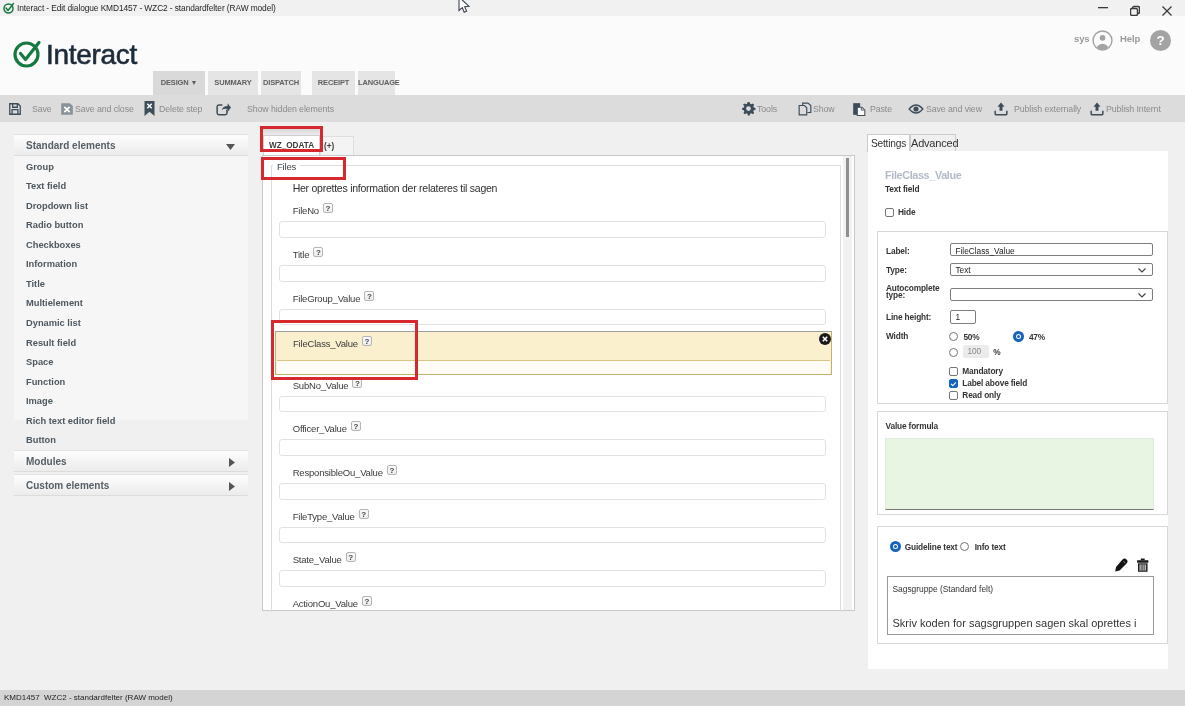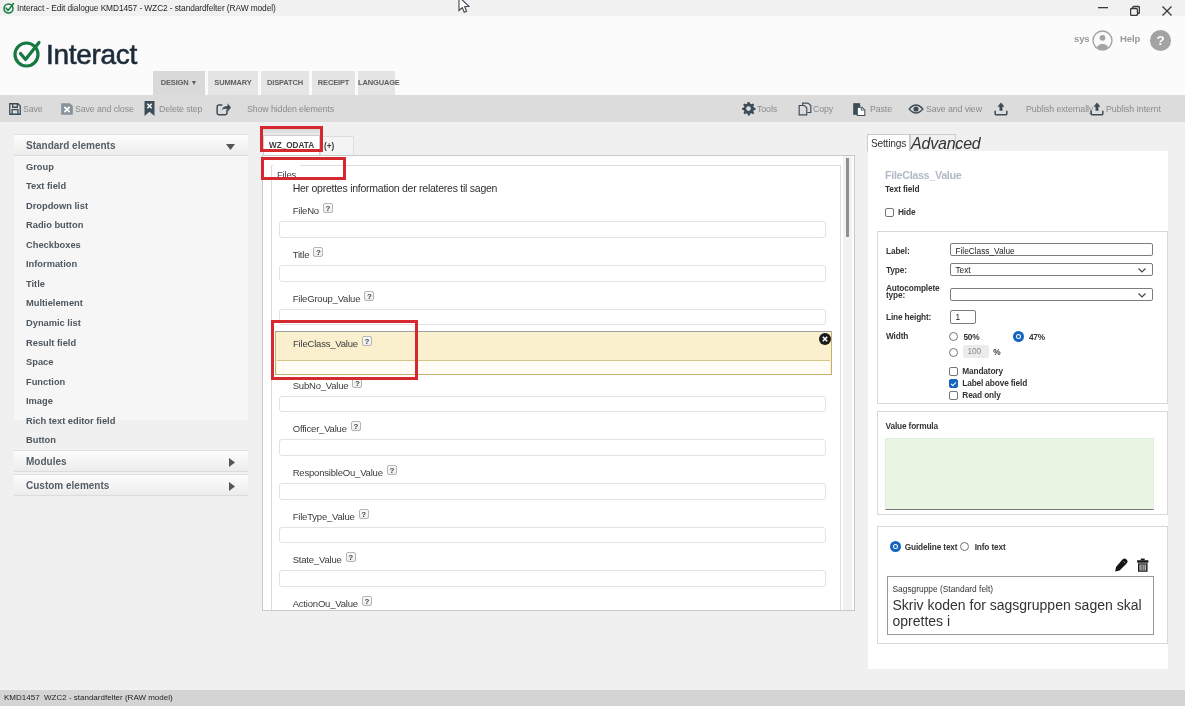--- a/index.html
+++ b/index.html
@@ -35,37 +35,37 @@
   .sb-item { position:absolute; left:12px; font-size:9.3px; font-weight:700; color:#4d575f; }
   .sb-arr { position:absolute; right:13px; }
 
   
   #ctab1 { left:263px; top:135px; width:57px; height:21px; background:#fff; border:1px solid #cfcfcf; border-bottom:none;
            font-size:8.2px; font-weight:700; color:#3c3c3c; text-align:center; line-height:20px; }
   #ctab2 { left:320px; top:136px; width:34px; height:20px; background:#f4f4f4; border:1px solid #dedede; border-bottom:none;
            font-size:8.2px; font-weight:700; color:#3c3c3c; line-height:19px; padding-left:3px; }
   #cpanel { left:262px; top:155px; width:593px; height:456px; background:#fff; border:1px solid #c9c9c9; }
   #fieldset { position:absolute; left:8px; top:9px; width:570px; height:447px; border:1px solid #dcdcdc; border-bottom:none; }
-  #fslegend { position:absolute; left:10px; top:4.5px; background:#fff; padding:8px 4px; font-size:9.5px; letter-spacing:-0.2px; color:#3e464e; }
+  #fslegend { position:absolute; left:10px; top:4.5px; background:#fff; padding:0 4px; font-size:9.5px; letter-spacing:-0.2px; color:#3e464e; }
   .flabel { position:absolute; left:29.7px; font-size:9.5px; letter-spacing:-0.2px; color:#3a3a3a; white-space:nowrap; }
   .qbox { display:inline-block; width:10px; height:10px; border:1px solid #b5b5b5; border-radius:2px;
           background:linear-gradient(#fafafa,#ededed); color:#444; font-size:8px; font-weight:700;
           text-align:center; line-height:10px; vertical-align:3px; margin-left:4px; }
   .finput { position:absolute; left:15.9px; width:547.6px; height:16.5px; background:#fff; border:1px solid #dfe3e3; border-radius:3px; }
   #yellowrow { position:absolute; left:12px; top:175px; width:557px; height:43.5px; background:#faf0cd; border:1px solid #c3b172; border-top-color:#9aa0a4; }
   #closex { position:absolute; right:0.5px; top:1px; }
 
   
   .redrect { position:absolute; border:3px solid #d5292f; background:transparent; z-index:50; }
 
   
   #rtabs1 { left:867px; top:134px; width:43px; height:18px; background:#fff; border:1px solid #ccc; border-bottom:none;
             font-size:10.2px; color:#333; text-align:center; line-height:17px; letter-spacing:-0.2px; }
   #rtabs2 { left:910px; top:134px; width:46px; height:18px; background:#f0f0f0; border:1px solid #ccc; border-bottom:none;
-            font-size:16px; color:#333; text-align:center; line-height:17px; letter-spacing:-0.2px;font-style:italic; }
+            font-size:11px; color:#333; text-align:center; line-height:17px; letter-spacing:-0.2px; }
   #rpanel { left:868px; top:151px; width:300px; height:518px; background:#fff; }
   .rp-box { position:absolute; left:9px; width:291px; border:1px solid #d8d8d8; background:#fff; }
   .rlabel { position:absolute; font-size:8.3px; font-weight:700; color:#333; letter-spacing:-0.15px; }
   .rinput { position:absolute; border:1px solid #7d7d7d; border-radius:2px; background:#fff; font-size:8.3px; color:#222; }
   .cb { position:absolute; width:9px; height:9px; border:1px solid #757575; border-radius:2px; background:#fff; }
   .cb.checked { background:#1464c0; border-color:#1464c0; }
   .radio { position:absolute; width:9px; height:9px; border:1px solid #757575; border-radius:50%; background:#fff; }
   .radio.sel { border:3px solid #1464c0; width:11px; height:11px; }
   .radio.sel::after { content:""; position:absolute; left:1px; top:1px; width:3px; height:3px; border-radius:50%; background:#1464c0; }
   .cb.checked::after { content:""; position:absolute; left:1.5px; top:2px; width:4px; height:2px; border-left:1.4px solid #fff; border-bottom:1.4px solid #fff; transform:rotate(-45deg); }
@@ -112,30 +112,30 @@
   <path d="M5.5 19 Q12 12.5 18.5 19 L17 21 Q12 23.5 7 21 Z" fill="#a3a3a3"></path>
 </svg>
 <div class="abs hdr-gray" style="left:1120px;top:33px">Help</div>
 <svg class="abs" style="left:1149px;top:29px" width="23" height="23" viewBox="0 0 24 24">
   <circle cx="12" cy="12" r="11" fill="#a3a3a3"></circle>
   <text x="12" y="17" font-size="14" font-weight="bold" fill="#fff" text-anchor="middle" font-family="Liberation Sans">?</text>
 </svg>
 
 <div class="rtab active" style="left:153px;width:52px;">DESIGN <span style="font-size:7px;">▼</span></div>
 <div class="rtab" style="left:208px;width:50px;">SUMMARY</div>
-<div class="rtab" style="left:261px;width:48px;">DISPATCH</div>
+<div class="rtab" style="left:261px;width:40px;">DISPATCH</div>
 <div class="rtab" style="left:312px;width:43px;">RECEIPT</div>
 <div class="rtab" style="left:358px;width:37px;">LANGUAGE</div>
 
 <div class="abs" id="toolbar">
   <div class="tbitem" style="left:8px">
     <svg width="14" height="14" viewBox="0 0 24 24">
         <path d="M3 3 h14 l4 4 v14 H3 z M8 3 v6 h8 V3 M7 21 v-8 h10 v8" fill="none" stroke="#3c4c58" stroke-width="2.2"></path>
       </svg>
-    <span style="margin-left:1px">Save</span>
+    <span style="margin-left:10px">Save</span>
   </div>
   <div class="tbitem" style="left:60px">
     <svg width="14" height="14" viewBox="0 0 24 24">
         <path d="M2 2 h15 l5 5 v15 H2 z" fill="#87929a"></path>
         <path d="M7.5 8.5 l9 9 M16.5 8.5 l-9 9" stroke="#fff" stroke-width="3.2"></path>
       </svg>
     <span style="margin-left:1px">Save and close</span>
   </div>
   <div class="tbitem" style="left:143px">
     <svg width="13" height="15" viewBox="0 0 20 24">
@@ -155,21 +155,21 @@
     <svg width="15" height="15" viewBox="0 0 24 24">
         <path fill="#3c4c58" d="M12 1.5l2 .3.7 2.7 1.9.8 2.4-1.4 2.1 2.1-1.4 2.4.8 1.9 2.7.7v3l-2.7.7-.8 1.9 1.4 2.4-2.1 2.1-2.4-1.4-1.9.8-.7 2.7h-3l-.7-2.7-1.9-.8-2.4 1.4-2.1-2.1 1.4-2.4-.8-1.9-2.7-.7v-3l2.7-.7.8-1.9L3.3 6l2.1-2.1 2.4 1.4 1.9-.8.7-2.7zM12 8.2a3.8 3.8 0 1 0 0 7.6 3.8 3.8 0 0 0 0-7.6z"></path>
       </svg>
     <span style="margin-left:1px">Tools</span>
   </div>
   <div class="tbitem" style="left:798px">
     <svg width="14" height="14" viewBox="0 0 24 24">
         <path d="M8 6 V2 h9 l5 4 v12 h-6" fill="none" stroke="#3c4c58" stroke-width="2"></path>
         <path d="M2 6 h9 l4 4 v12 H2 z" fill="none" stroke="#3c4c58" stroke-width="2"></path>
       </svg>
-    <span style="margin-left:1px">Copy</span>
+    <span style="margin-left:1px">Show</span>
   </div>
   <div class="tbitem" style="left:852px">
     <svg width="14" height="14" viewBox="0 0 24 24">
         <path d="M2 2 h12 v20 H2 z" fill="#3c4c58"></path>
         <path d="M9 9 h8 l5 5 v9 H9 z" fill="#fff" stroke="#3c4c58" stroke-width="1.8"></path>
         <path d="M16 10 v4 h4" fill="none" stroke="#3c4c58" stroke-width="1.5"></path>
       </svg>
     <span style="margin-left:4px">Paste</span>
   </div>
   <div class="tbitem" style="left:908px">
@@ -177,21 +177,21 @@
         <path d="M2 10 Q14 -4 26 10 Q14 24 2 10 z" fill="none" stroke="#3c4c58" stroke-width="2.2"></path>
         <circle cx="14" cy="10" r="4.5" fill="#3c4c58"></circle>
       </svg>
     <span style="margin-left:2px">Save and view</span>
   </div>
   <div class="tbitem" style="left:994px">
     <svg width="14" height="14" viewBox="0 0 24 24">
         <path d="M12 1 l6 7 h-3.5 v7 h-5 v-7 H6 z" fill="#3c4c58"></path>
         <path d="M2 15 v5 a2 2 0 0 0 2 2 h16 a2 2 0 0 0 2 -2 v-5" fill="none" stroke="#3c4c58" stroke-width="2.6"></path>
       </svg>
-    <span style="margin-left:18px">Publish externally</span>
+    <span style="margin-left:6px">Publish externally</span>
   </div>
   <div class="tbitem" style="left:1090px">
     <svg width="14" height="14" viewBox="0 0 24 24">
         <path d="M12 1 l6 7 h-3.5 v7 h-5 v-7 H6 z" fill="#3c4c58"></path>
         <path d="M2 15 v5 a2 2 0 0 0 2 2 h16 a2 2 0 0 0 2 -2 v-5" fill="none" stroke="#3c4c58" stroke-width="2.6"></path>
       </svg>
     <span style="margin-left:2px">Publish Internt</span>
   </div>
 </div>
 
@@ -327,17 +327,17 @@
     </svg>
   <svg class="abs" style="left:267.5px;top:407px" width="13.5" height="14" viewBox="0 0 24 24">
       <path d="M8.5 0.5 h7 v3 h-7 z" fill="#1a1a1a"></path>
       <path d="M2 3.5 h20 v4.5 h-20 z" fill="#1a1a1a"></path>
       <path d="M3.5 9 h17 v15 h-17 z" fill="#1a1a1a"></path>
       <path d="M6 11 h12 v11 h-12 z" fill="#b9b9b9"></path>
       <path d="M9.2 11 v11 M12 11 v11 M14.8 11 v11" stroke="#1a1a1a" stroke-width="1"></path>
     </svg>
   <div class="abs" style="left:18.5px;top:424.5px;width:267px;height:59.5px;background:#fff;border:1px solid #999">
     <div class="abs" style="left:5px;top:7px;font-size:8.4px;color:#333">Sagsgruppe (Standard felt)</div>
-    <div class="abs" style="left:5px;top:20px;font-size:14px;color:#333">Skriv koden for sagsgruppen sagen skal oprettes i</div>
+    <div class="abs" style="left:5px;top:40px;font-size:11px;color:#333">Skriv koden for sagsgruppen sagen skal oprettes i</div>
   </div>
 </div>
 
 <div class="abs" id="statusbar">KMD1457&nbsp; WZC2 - standardfelter (RAW model)</div>
 
 </body></html>

